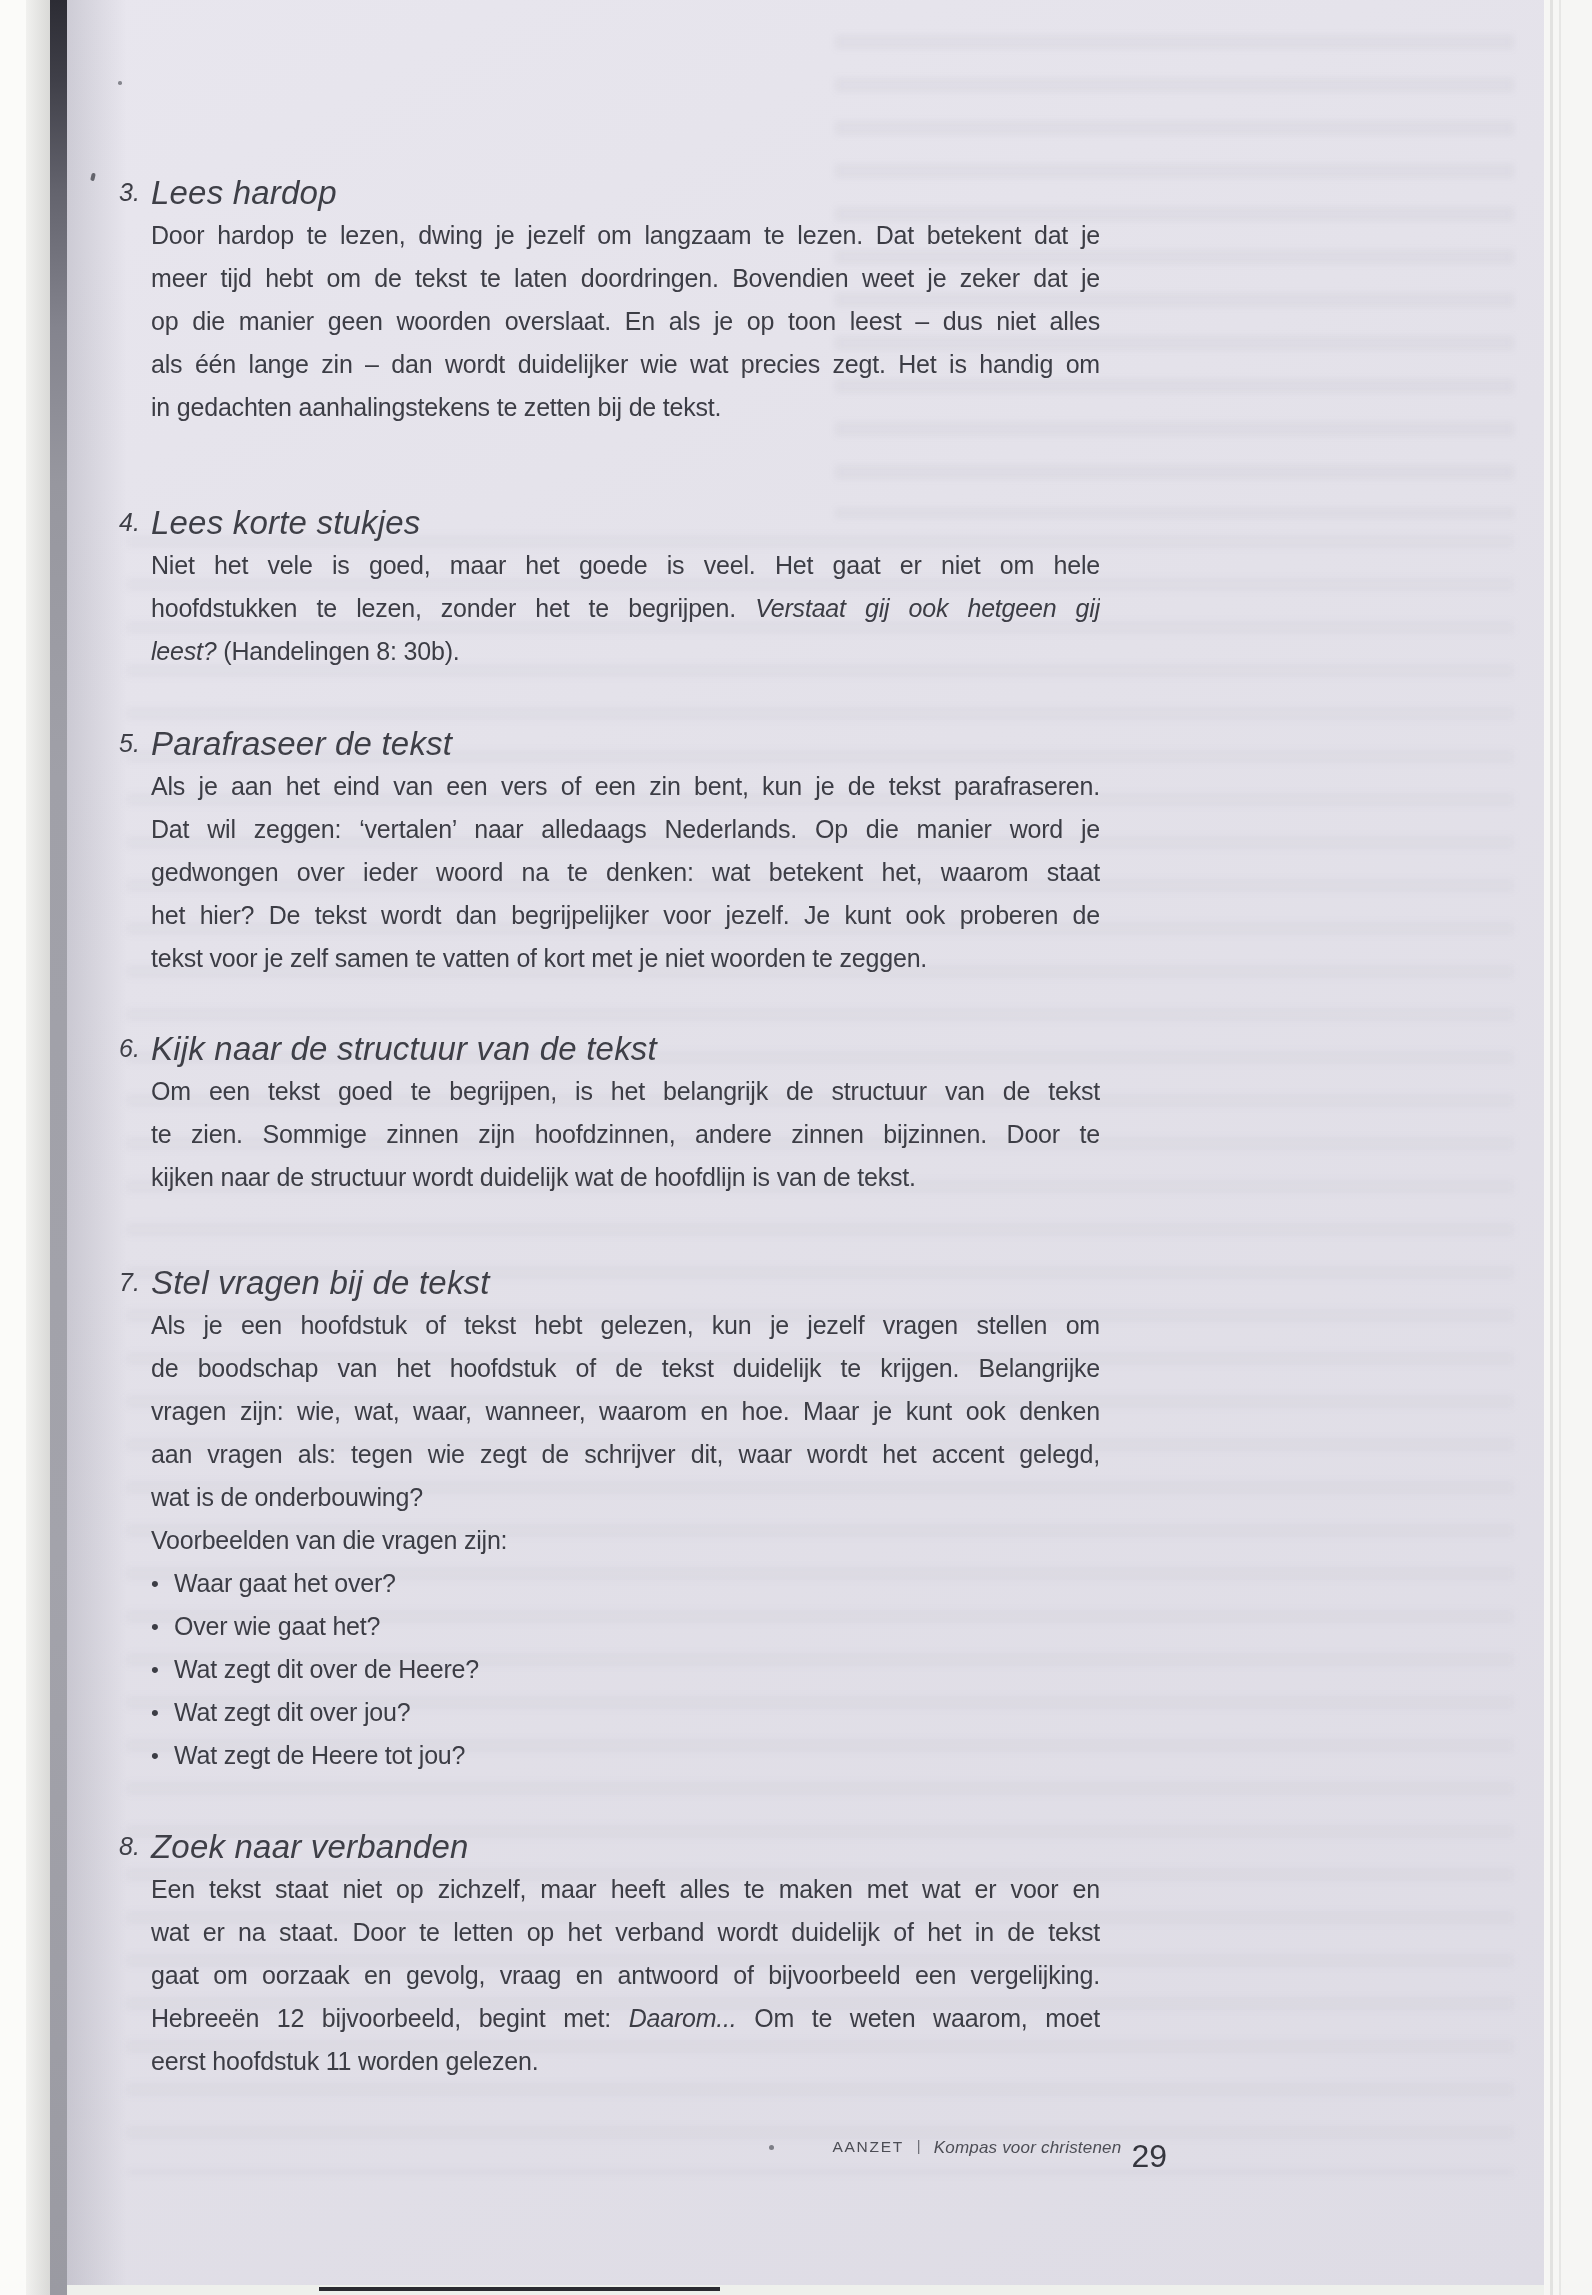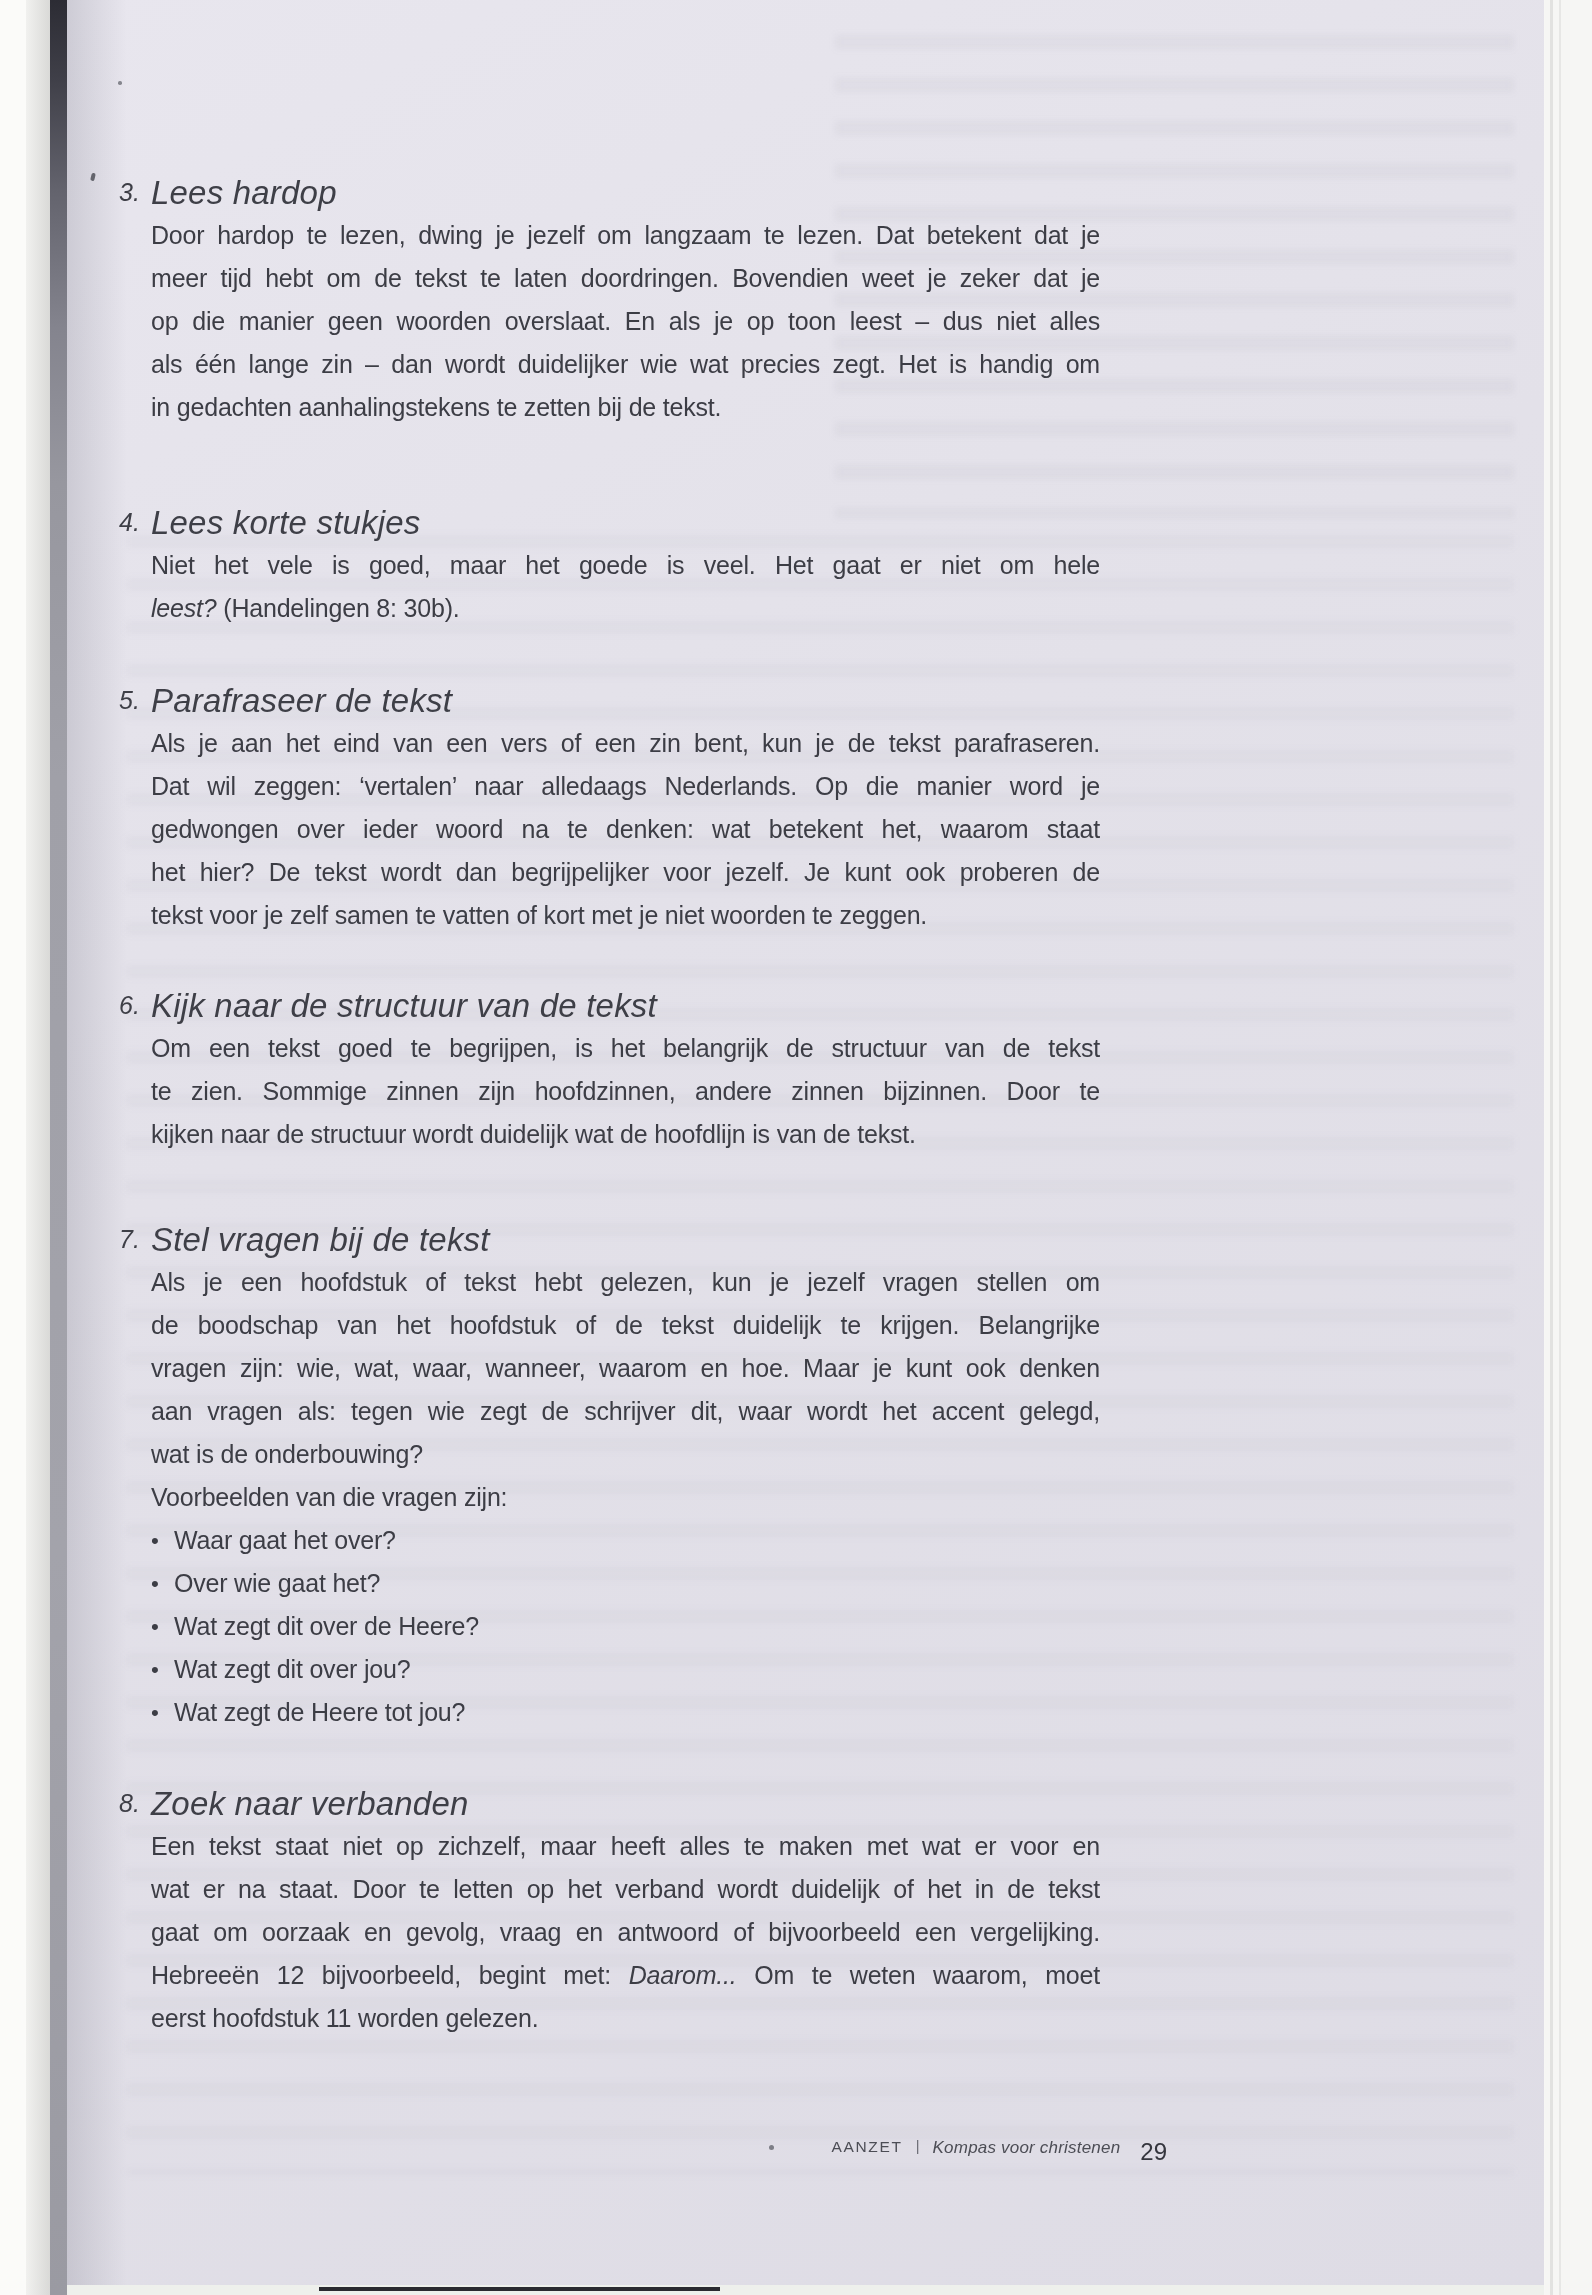--- a/index.html
+++ b/index.html
@@ -49,21 +49,21 @@
   .para .text-line:last-child{text-align-last:left;}
   .it{font-style:italic;}
   .bullet-item{display:flex;height:43px;line-height:43px;font-size:25px;}
   .dot{width:23px;font-size:22.4px;color:#3c3d45;}
   .btext{letter-spacing:-0.2px;}
   
   .footer{position:absolute;top:2138px;right:377px;display:flex;align-items:flex-start;color:#4c4d55;}
   .brand{font-size:15.5px;letter-spacing:1.7px;}
   .divider{font-size:14.7px;margin:0 13px;color:#6a6b73;}
   .book{font-size:17px;font-style:italic;letter-spacing:0.2px;}
-  .pagenum{font-size:24px;margin-left:20px;color:#35363e;}
+  .pagenum{font-size:32px;margin-left:10px;color:#35363e;}
 </style>
 </head>
 <body>
 
 <div class="photo">
   <div class="left-white"></div>
   <div class="edge-strip"></div>
   <div class="spine"></div>
 
   <div class="page">
@@ -84,20 +84,21 @@
               <div class="text-line"><span>in gedachten aanhalingstekens te zetten bij de tekst.</span></div>
             </div>
           </div>
         </div>
         <div class="section">
           <div class="num">4.</div>
           <div class="body-col">
             <div class="heading">Lees korte stukjes</div>
             <div class="para">
               <div class="text-line"><span>Niet het vele is goed, maar het goede is veel. Het gaat er niet om hele</span></div>
+              <div class="text-line"><span>hoofdstukken te lezen, zonder het te begrijpen. </span><span class="it">Verstaat gij ook hetgeen gij</span></div>
               <div class="text-line"><span class="it">leest? </span><span>(Handelingen 8: 30b).</span></div>
             </div>
           </div>
         </div>
         <div class="section">
           <div class="num">5.</div>
           <div class="body-col">
             <div class="heading">Parafraseer de tekst</div>
             <div class="para">
               <div class="text-line"><span>Als je aan het eind van een vers of een zin bent, kun je de tekst parafraseren.</span></div>

